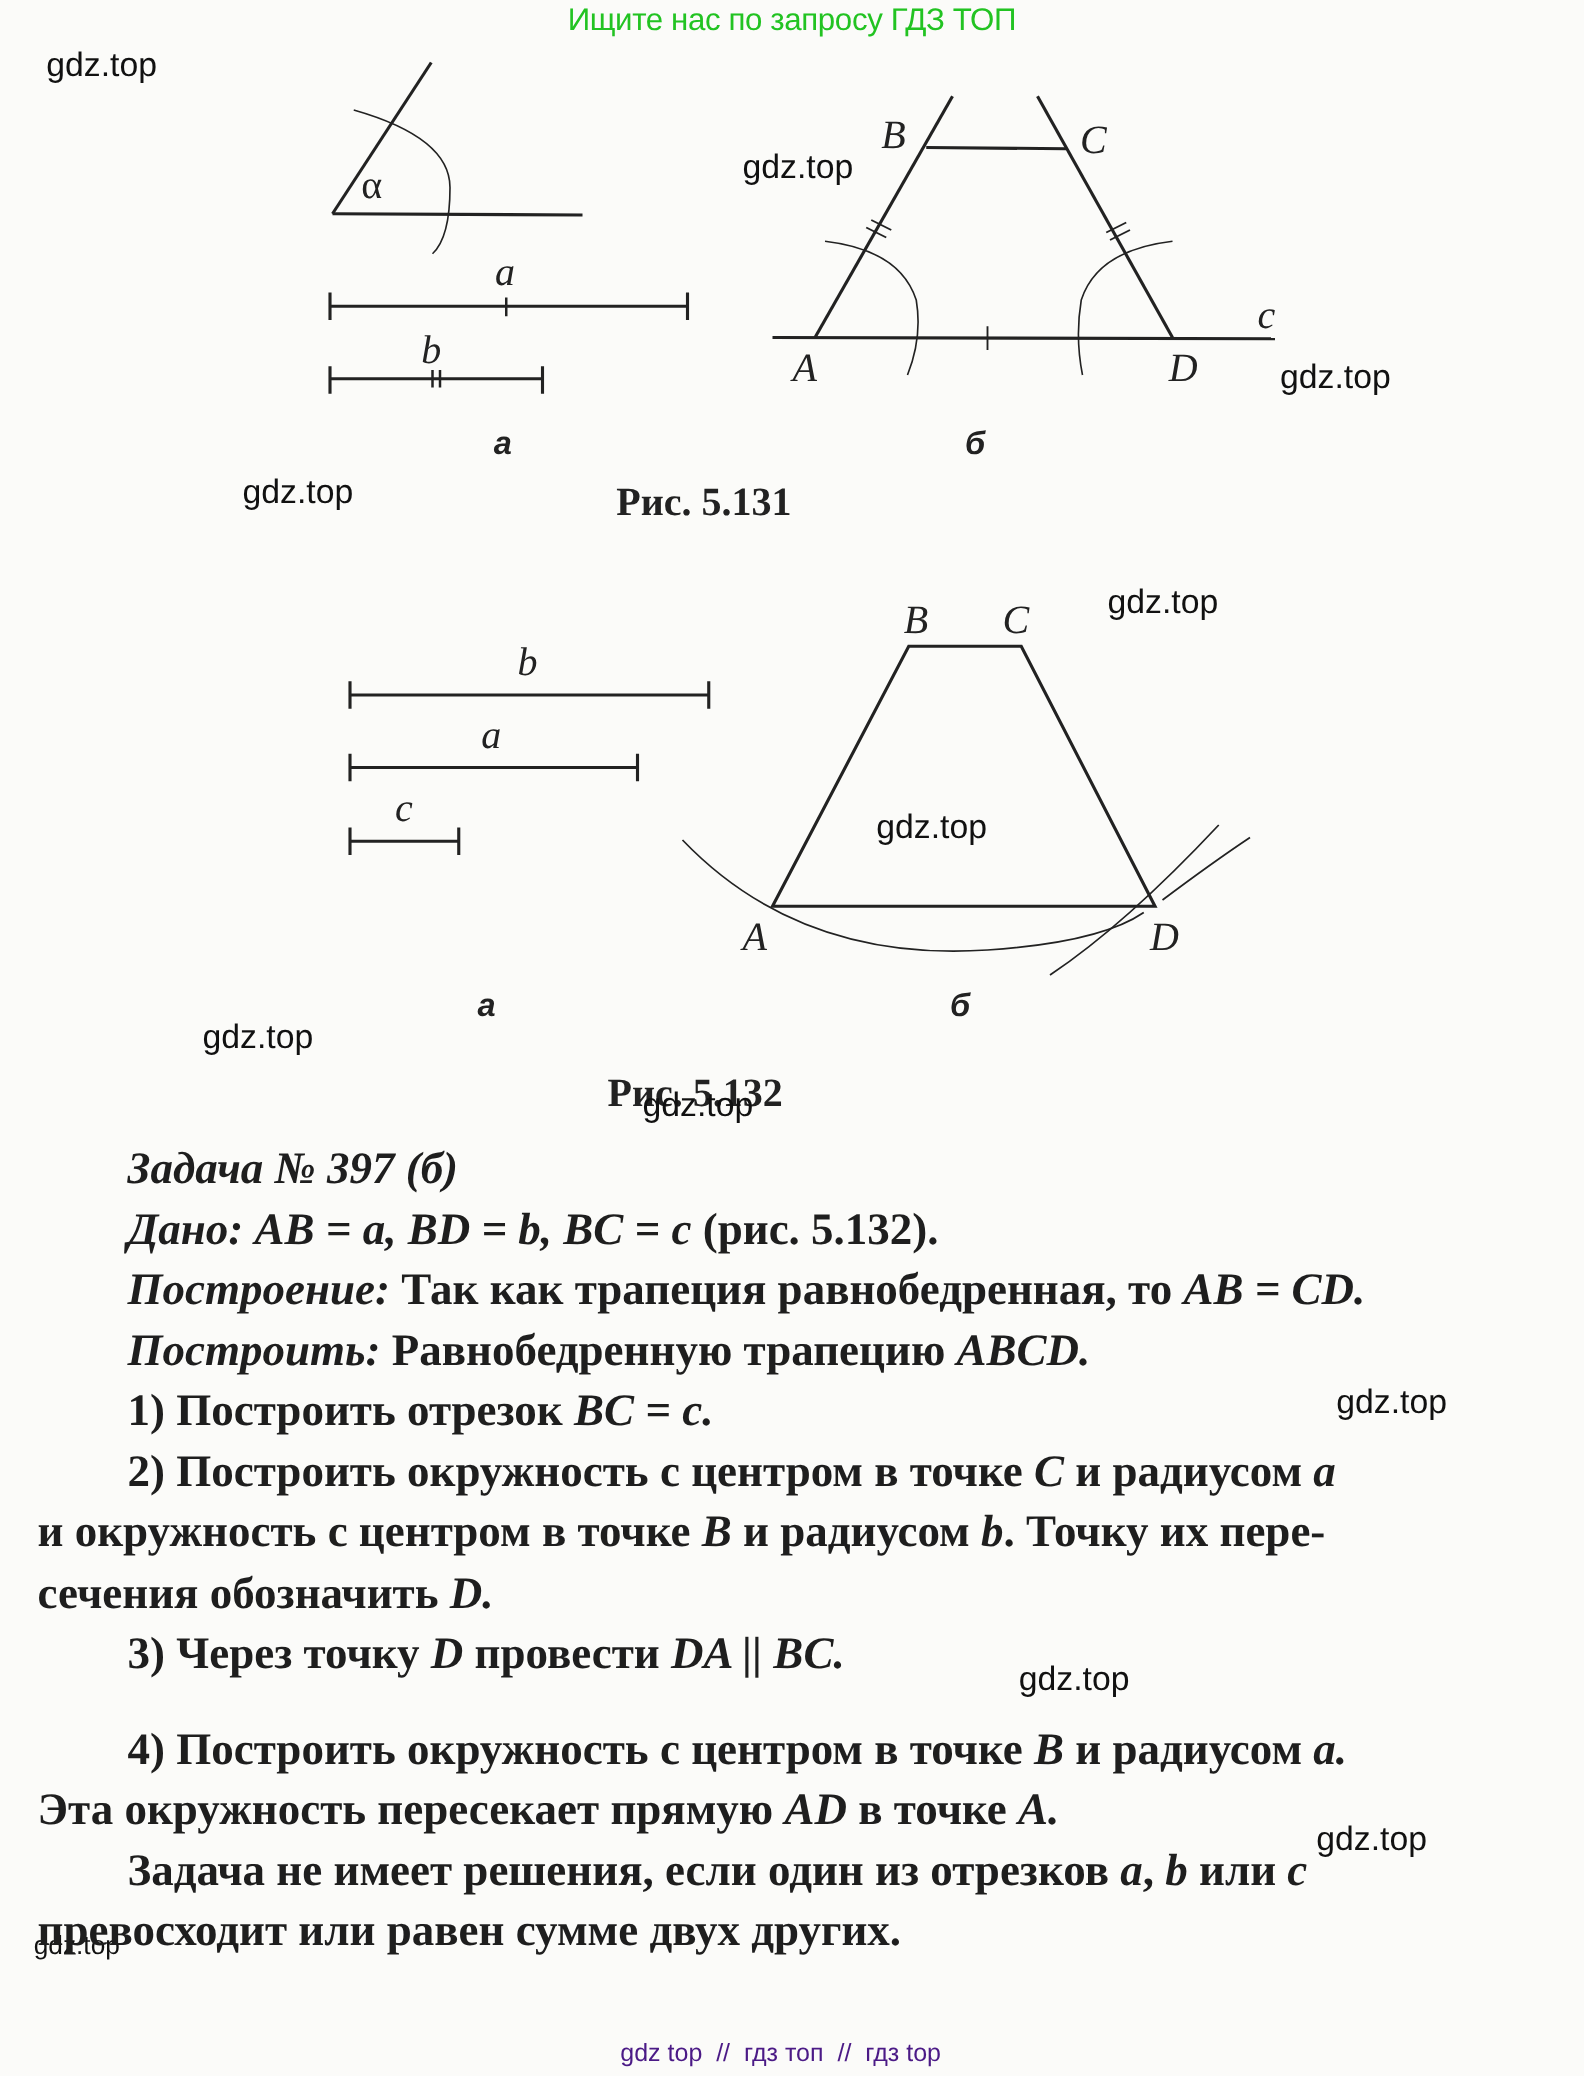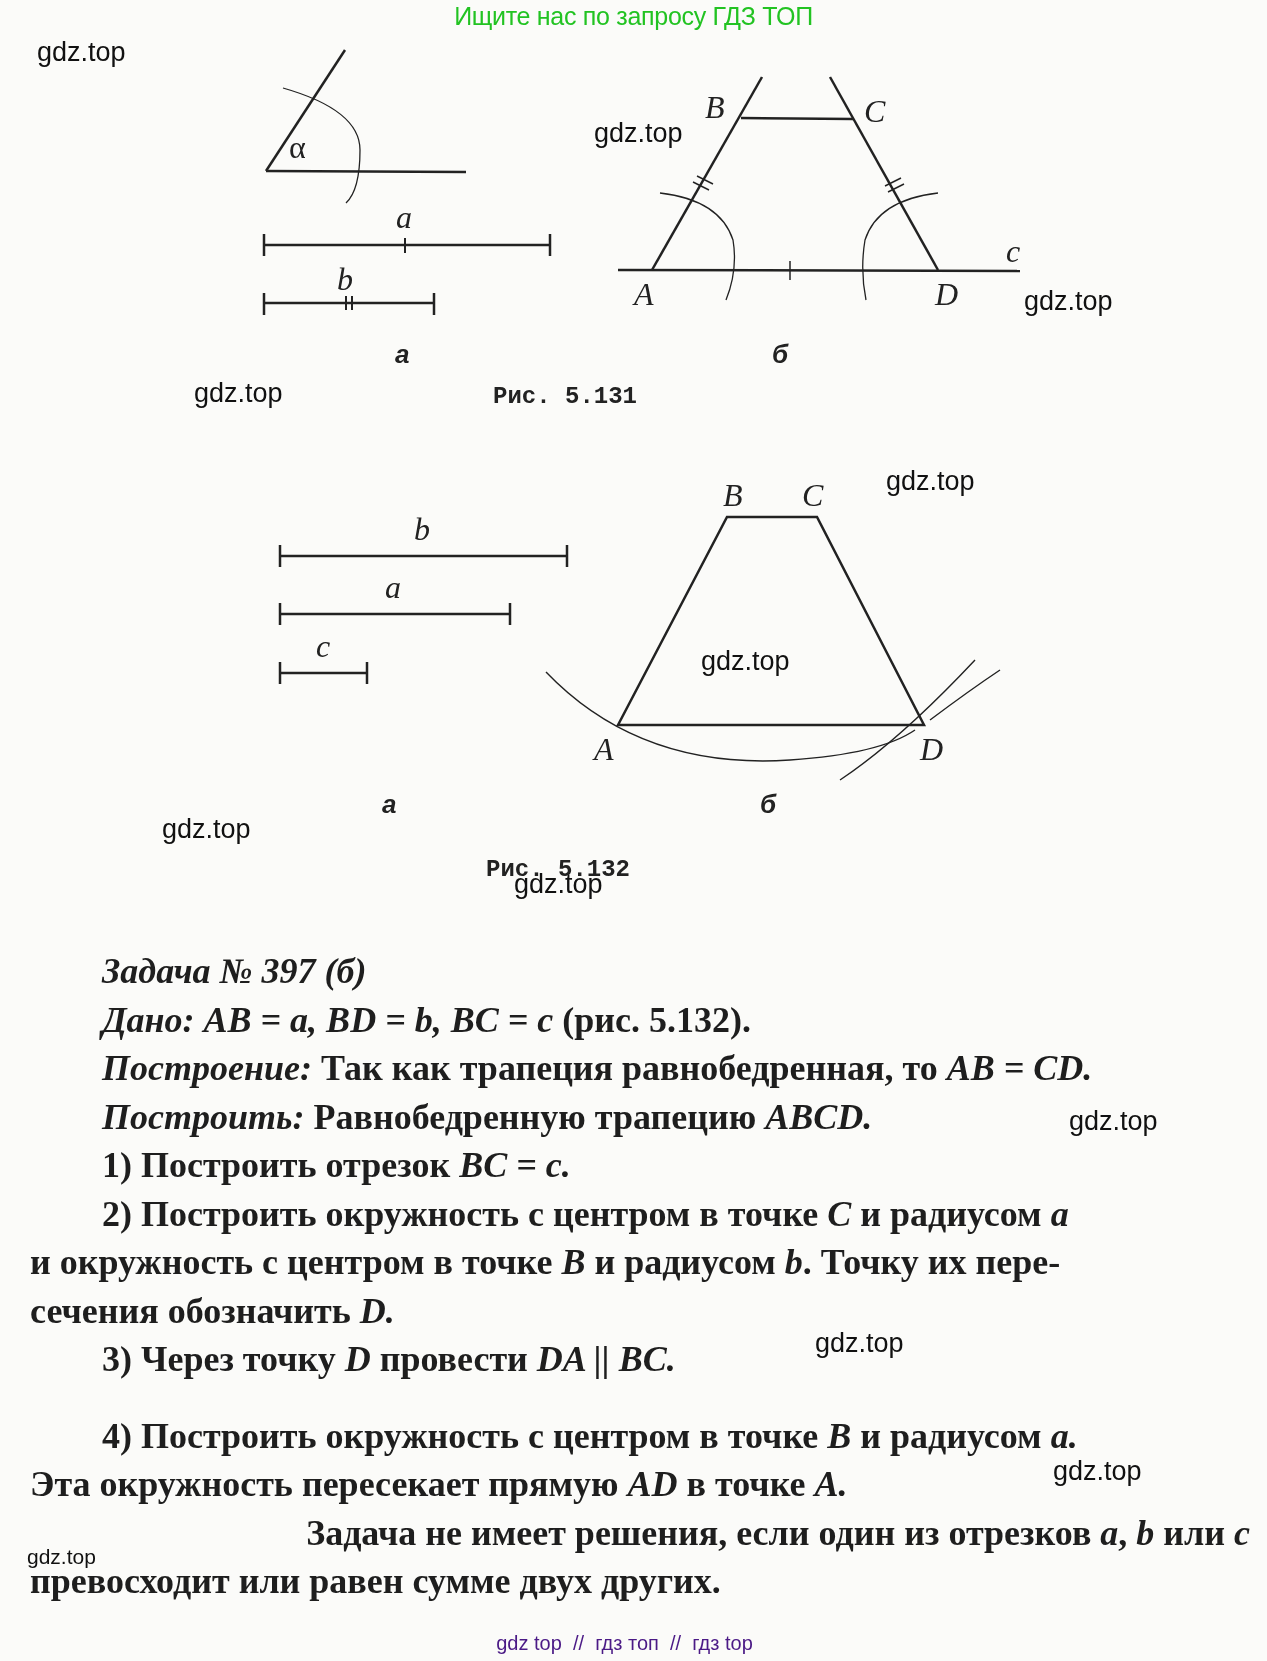--- a/index.html
+++ b/index.html
@@ -19,21 +19,21 @@
     font-size:27px; color:#111; white-space:nowrap;
   }
   .bottom-banner {
     position:absolute; top:1632px; left:0; width:1249px; text-align:center;
     font-family:"Liberation Sans", sans-serif; font-size:20px; color:#4b1a86;
     white-space:pre;
   }
   svg.fig { position:absolute; left:0; top:0; }
   .lbl-i { font-family:"Liberation Serif", serif; font-style:italic; font-size:32px; fill:#222; }
   .lbl-sub { font-family:"Liberation Sans", sans-serif; font-weight:bold; font-style:italic; font-size:26px; fill:#222; }
-  .caption { position:absolute; font-family:Liberation Mono, monospace; font-weight:bold; font-size:24px; color:#222; }
+  .caption { position:absolute; font-family:Liberation Serif, serif; font-weight:bold; font-size:32px; color:#222; }
   .text-block {
     position:absolute; left:30px; top:910px; width:1220px;
     font-size:36px; line-height:48.5px; color:#1e1e1e;
   }
   .line { white-space:nowrap;font-weight:bold; }
   .it { font-style:italic; }
 </style>
 </head>
 <body>
 
@@ -123,21 +123,21 @@
 <div class="wm" style="left:886px; top:466px;">gdz.top</div>
 <div class="wm" style="left:701px; top:646px;">gdz.top</div>
 <div class="wm" style="left:162px; top:814px;">gdz.top</div>
 <div class="wm" style="left:514px; top:869px;">gdz.top</div>
 <div class="wm" style="left:1069px; top:1106px;">gdz.top</div>
 <div class="wm" style="left:815px; top:1328px;">gdz.top</div>
 <div class="wm" style="left:1053px; top:1456px;">gdz.top</div>
 <div class="wm" style="left:27px; top:1545px; font-size:21px;">gdz.top</div>
 
 <div class="text-block">
-  <div class="line" style="padding-left:72px; font-weight:bold;margin-top:37px;">
+  <div class="line" style="padding-left:72px; font-weight:bold;">
     <span class="it">Задача № 397 (б)</span>
   </div>
   <div class="line" style="padding-left:72px;">
     <span class="it">Дано:</span><span class="it"> AB = a, BD = b, BC = c</span><span> (рис. 5.132).</span>
   </div>
   <div class="line" style="padding-left:72px;">
     <span class="it">Построение:</span><span> Так как трапеция равнобедренная, то </span><span class="it">AB = CD.</span>
   </div>
   <div class="line" style="padding-left:72px;">
     <span class="it">Построить:</span><span> Равнобедренную трапецию </span><span class="it">ABCD.</span>
@@ -156,19 +156,19 @@
   </div>
   <div class="line" style="padding-left:72px;">
     <span>3) Через точку </span><span class="it">D</span><span> провести </span><span class="it">DA || BC.</span>
   </div>
   <div class="line" style="padding-left:72px;margin-top:28px;">
     <span>4) Построить окружность с центром в точке </span><span class="it">B</span><span> и радиусом </span><span class="it">a.</span>
   </div>
   <div class="line">
     <span>Эта окружность пересекает прямую </span><span class="it">AD</span><span> в точке </span><span class="it">A.</span>
   </div>
-  <div class="line" style="padding-left:72px;text-align:right;">
+  <div class="line" style="padding-left:72px;">
     <span>Задача не имеет решения, если один из отрезков </span><span class="it">a</span><span>, </span><span class="it">b</span><span> или </span><span class="it">c</span>
   </div>
   <div class="line">превосходит или равен сумме двух других.</div>
 </div>
 
 <div class="bottom-banner">gdz top  //  гдз топ  //  гдз top</div>
 
 </body></html>

